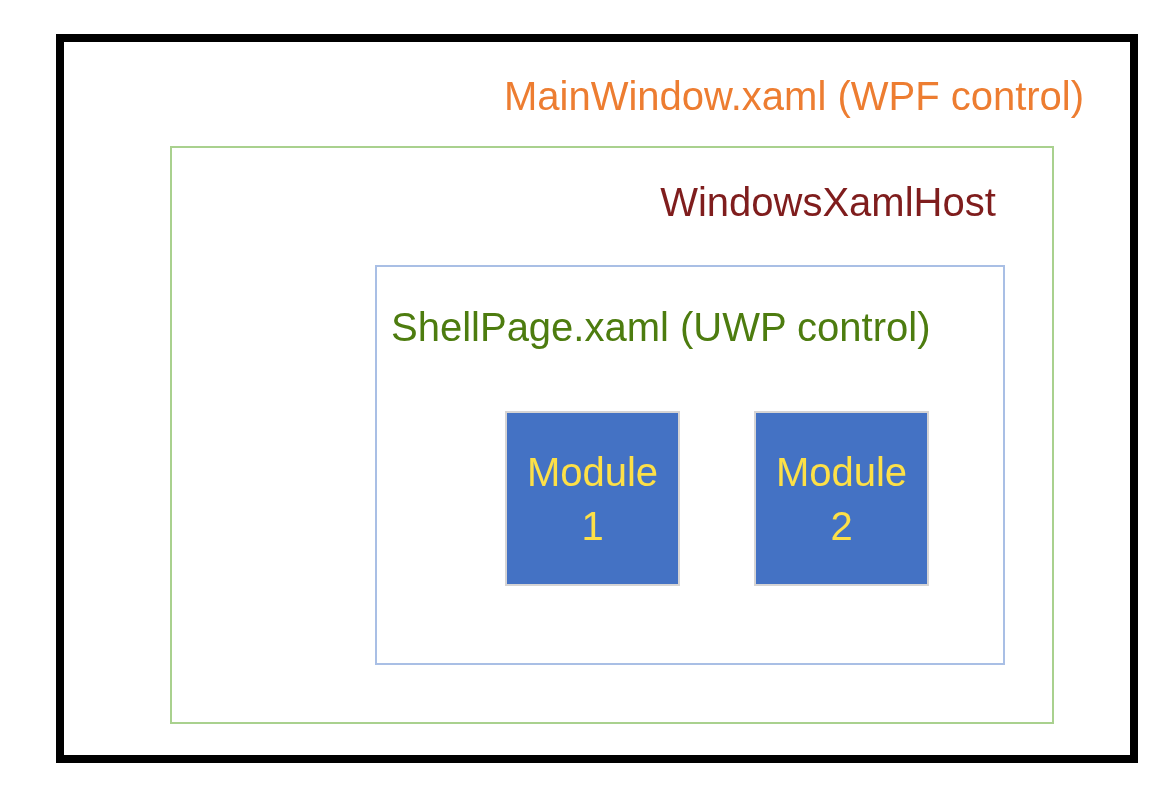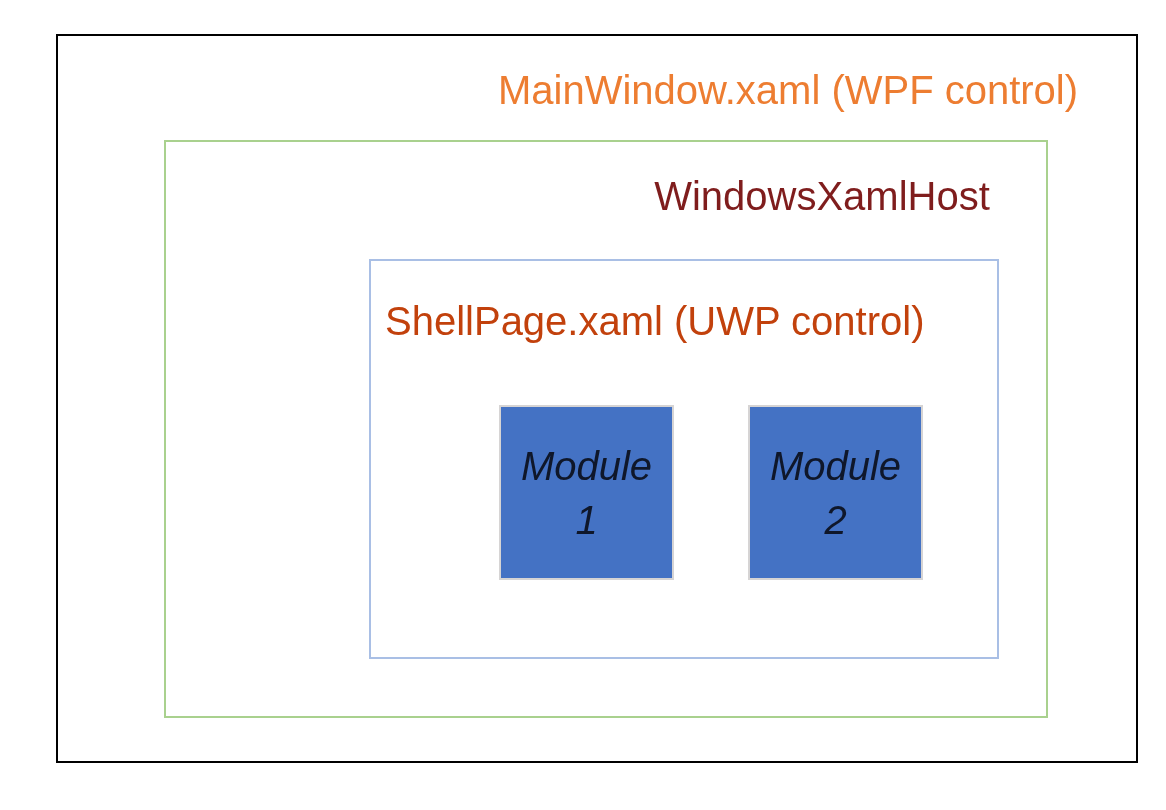--- a/index.html
+++ b/index.html
@@ -18,21 +18,21 @@
   .box {
     position: absolute;
     box-sizing: border-box;
     background: transparent;
   }
   .outer-box {
     left: 56px;
     top: 34px;
     width: 1082px;
     height: 729px;
-    border: 2px solid #000000;
+    border: 8px solid #000000;
   }
   .host-box {
     position: absolute;
     left: 106px;
     top: 104px;
     width: 884px;
     height: 578px;
     border: 2px solid #A9D18E;
     box-sizing: border-box;
   }
@@ -58,42 +58,41 @@
     left: 420px;
     width: 620px;
   }
   .host-label {
     color: #7f1d1d;
     top: 32px;
     left: 456px;
     width: 400px;
   }
   .shell-label {
-    color: #c2410c;
+    color: #4d7c0f;
     top: 38px;
     left: 14px;
     width: 520px;
   }
   .module-box {
     position: absolute;
     top: 144px;
     width: 175px;
     height: 175px;
     background: #4472C4;
     border: 2px solid #D6D4D4;
     box-sizing: border-box;
     display: flex;
     flex-direction: column;
     align-items: center;
     justify-content: center;
-    color: #0f172a;
+    color: #fde047;
     font-size: 40px;
     line-height: 1.35;
     text-align: center;
-    font-style: italic;
   }
   .module-1 { left: 128px; }
   .module-2 { left: 377px; }
 </style>
 </head>
 <body>
 
 <div class="canvas">
 
   <div class="box outer-box">

